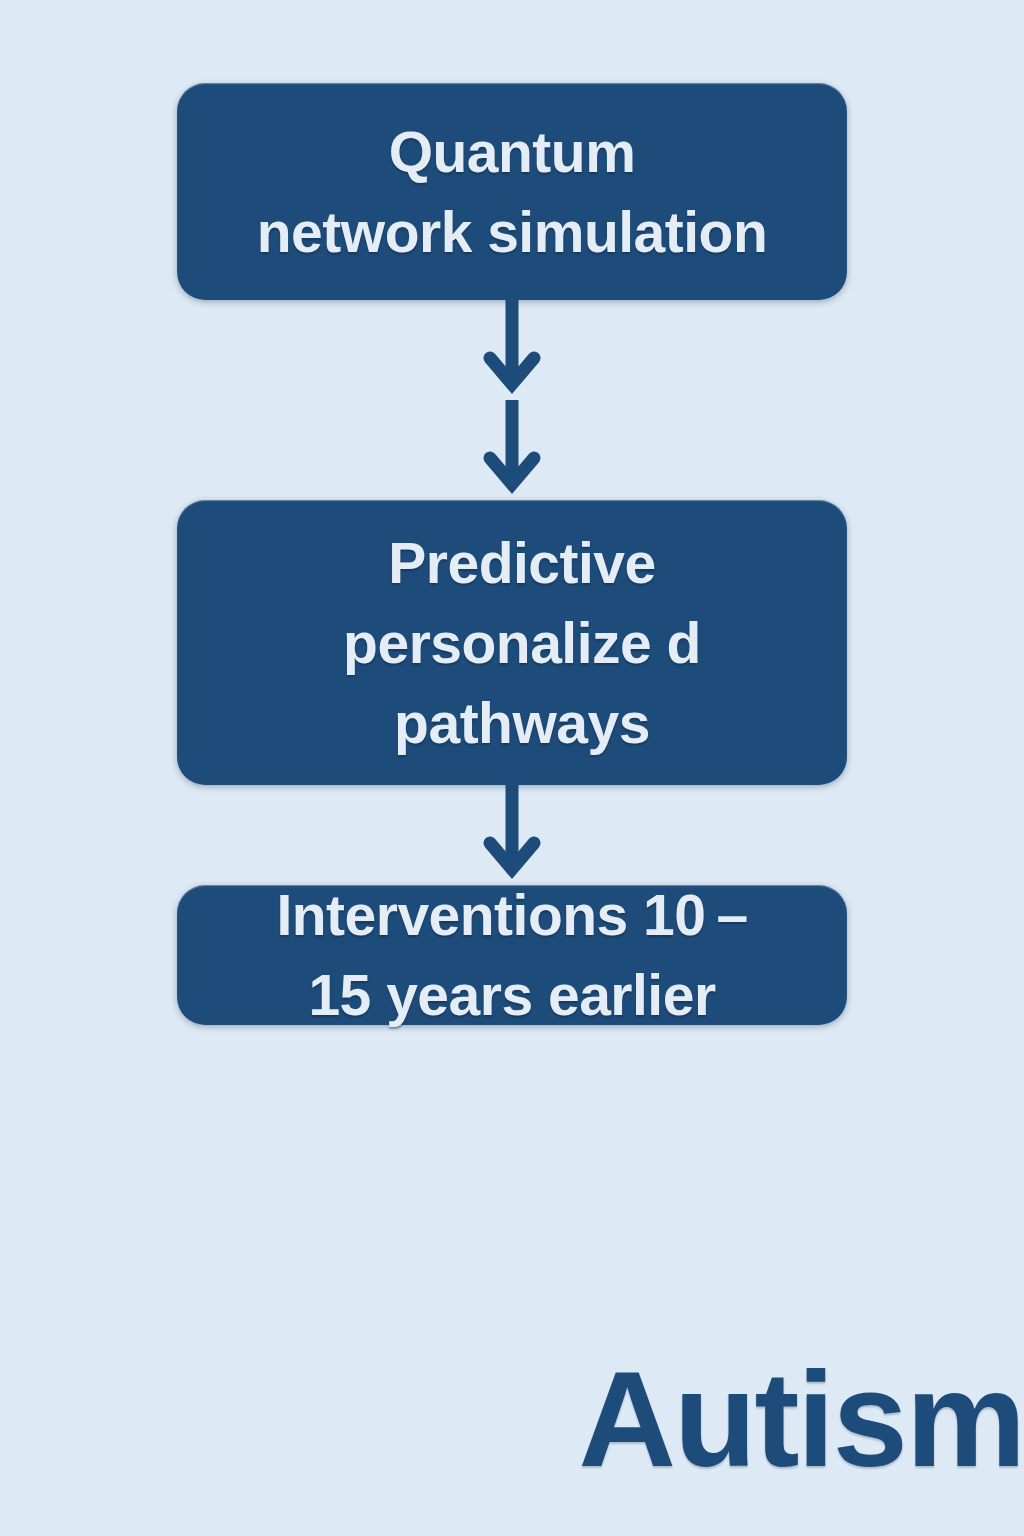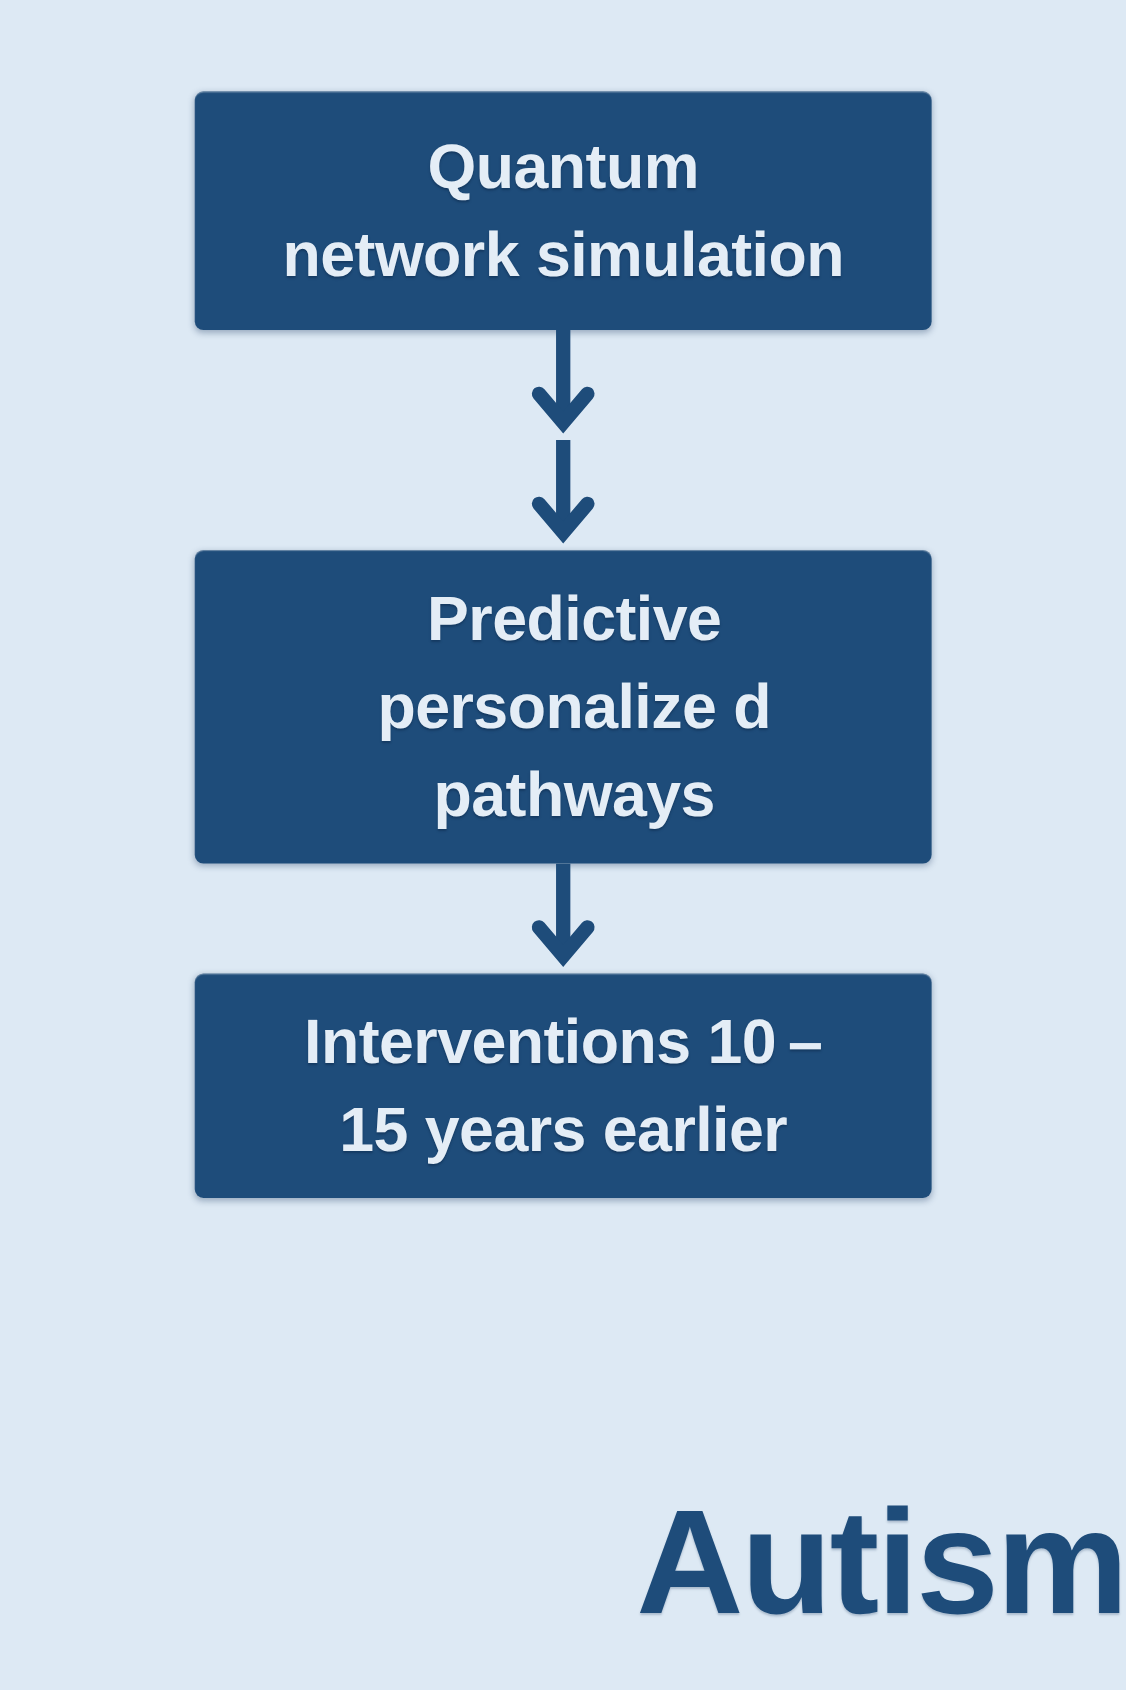--- a/index.html
+++ b/index.html
@@ -26,38 +26,38 @@
     left:50%;
     transform:translateX(-50%);
     display:flex;
     flex-direction:column;
     align-items:center;
   }
   .box{
     width:670px;
     box-sizing:border-box;
     background:var(--box);
-    border-radius:8px;
+    border-radius:28px;
     display:flex;
     align-items:center;
     justify-content:center;
     text-align:center;
     color:var(--boxText);
     font-weight:bold;
     font-size:57px;
     line-height:80px;
     letter-spacing:-0.5px;
     box-shadow: inset 0 1px 1px rgba(255,255,255,0.35), 0 2px 6px rgba(25,55,95,0.35);
     white-space:pre-line;
     text-shadow: 0 2px 2px rgba(8,30,60,0.40);
   }
   .box-1{height:217px;}
   .box-2{height:218px;}
   .box-3{height:285px;padding-left:20px;}
-  .box-4{height:204px;}
+  .box-4{height:140px;}
   .arrow{
     width:64px;
     height:100px;
     display:block;
     flex:0 0 auto;
   }
   .arrow path, .arrow line{
     stroke:var(--accent);
     stroke-width:13;
     fill:none;

